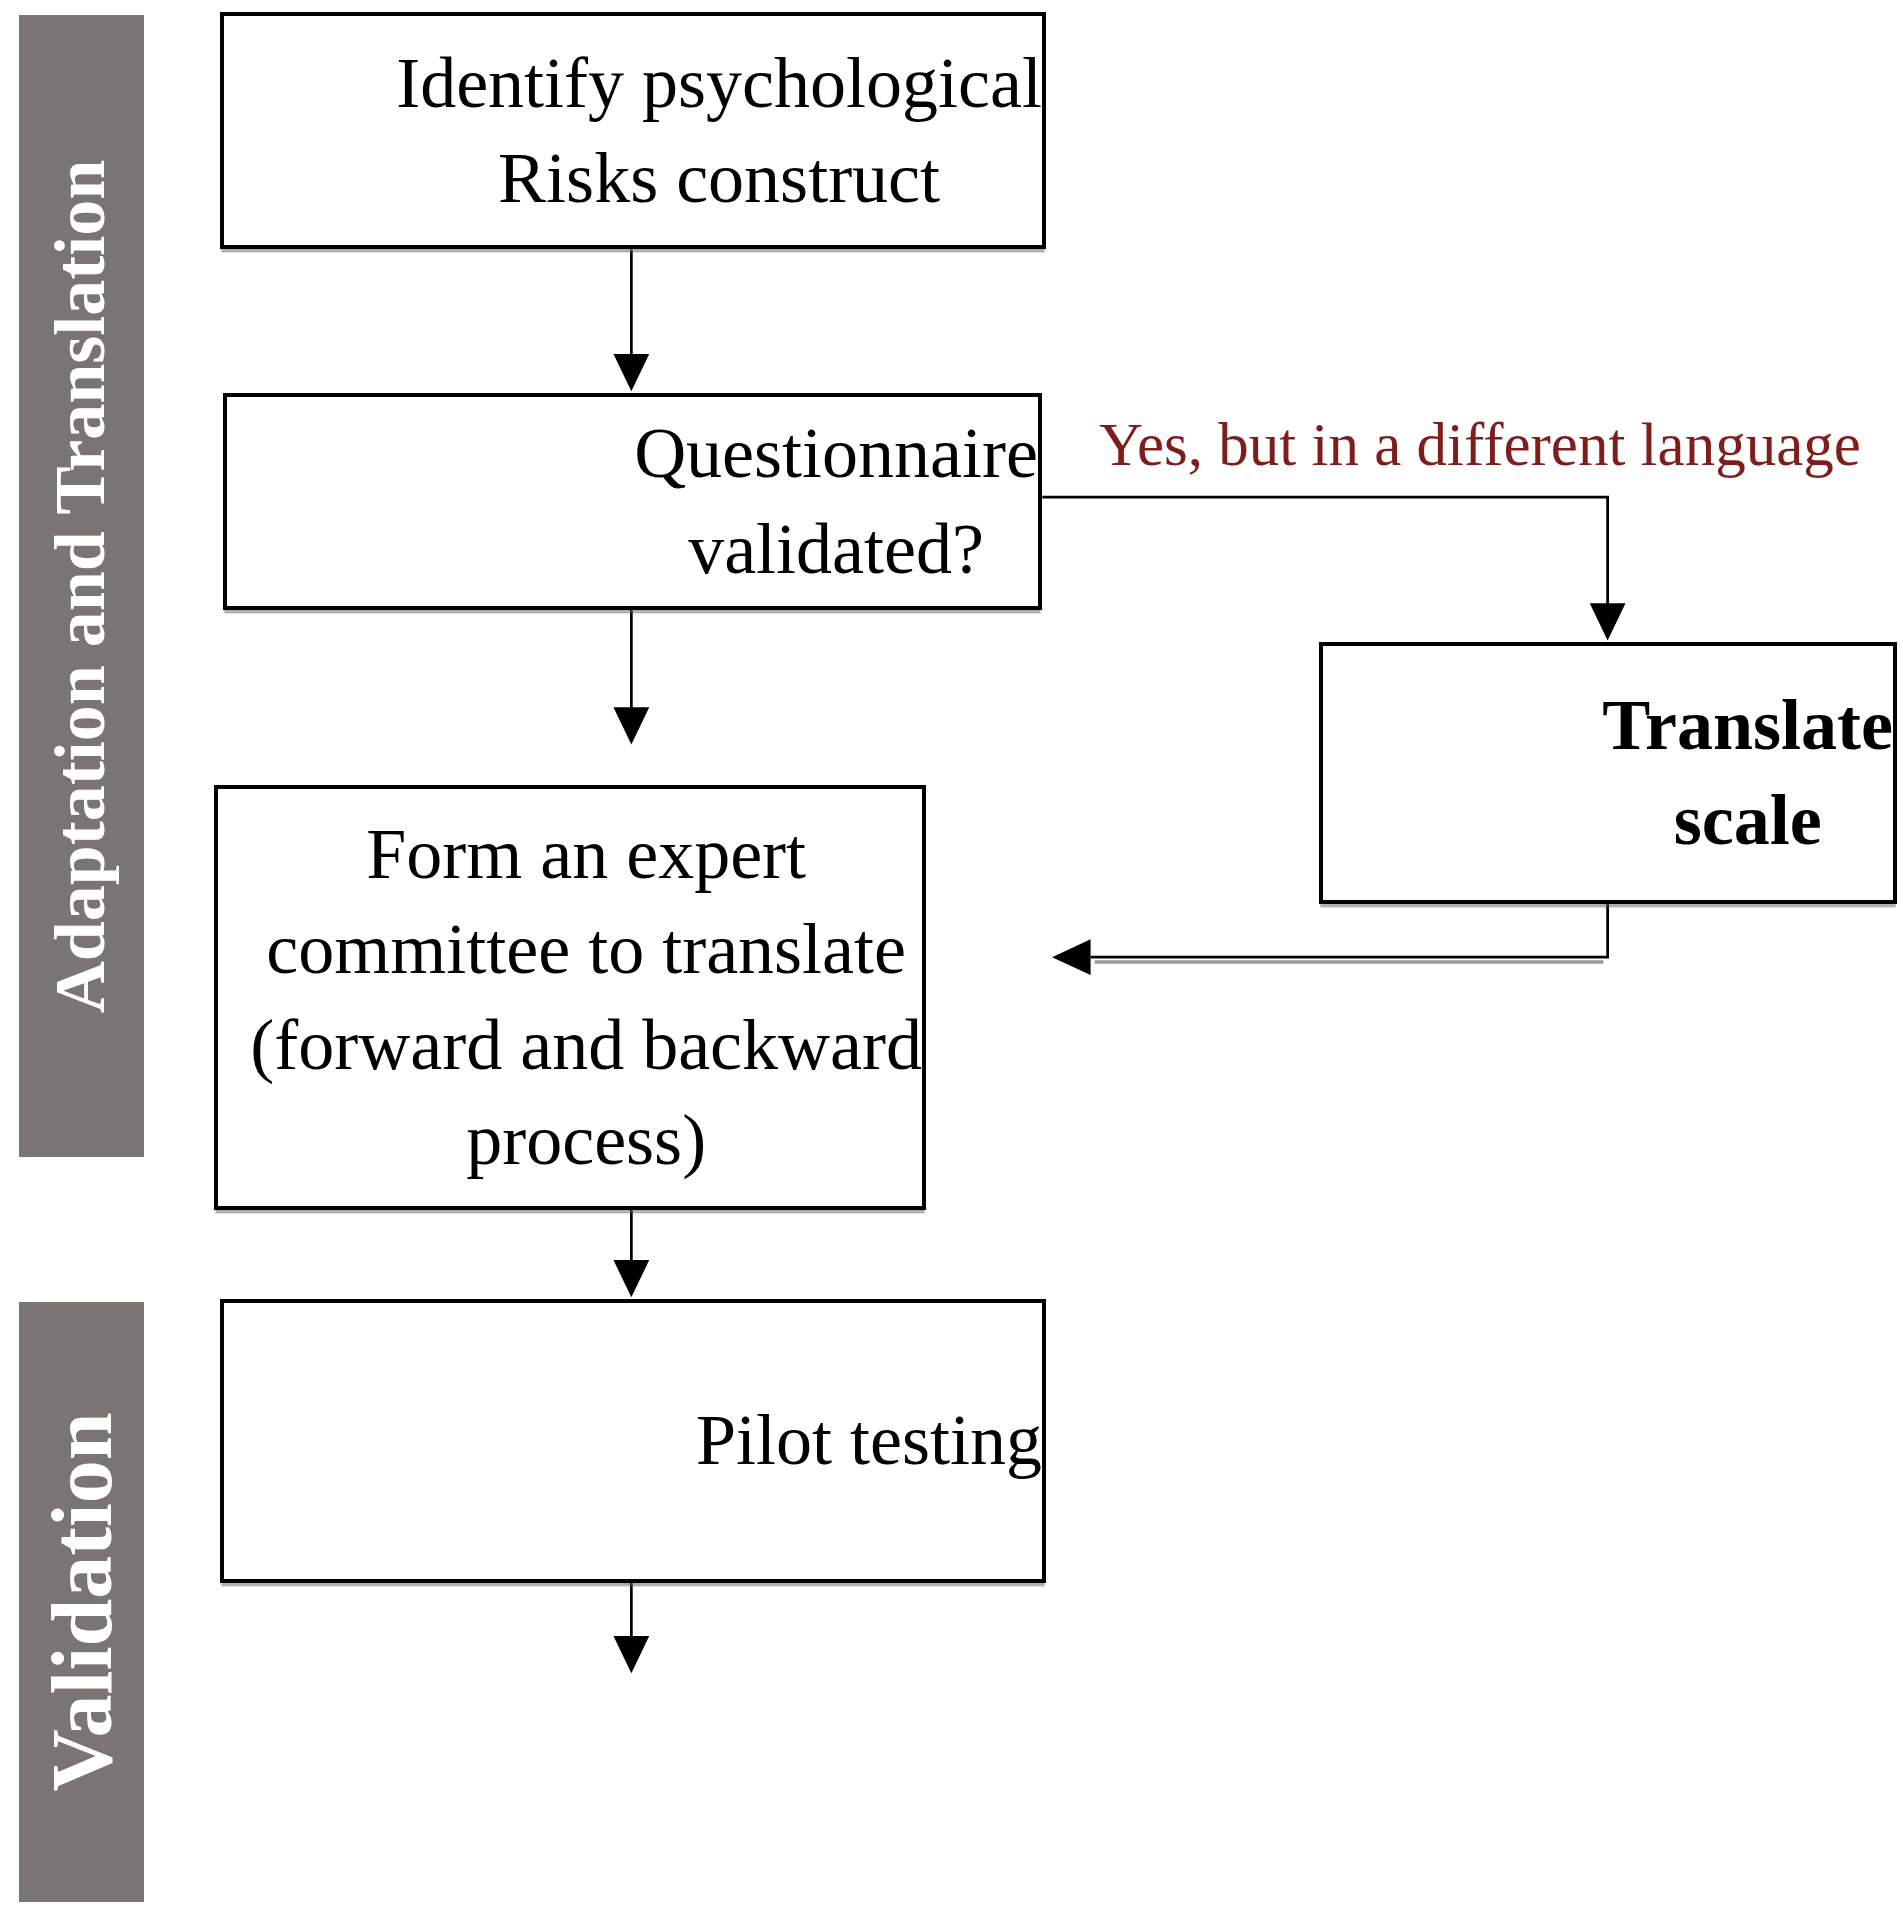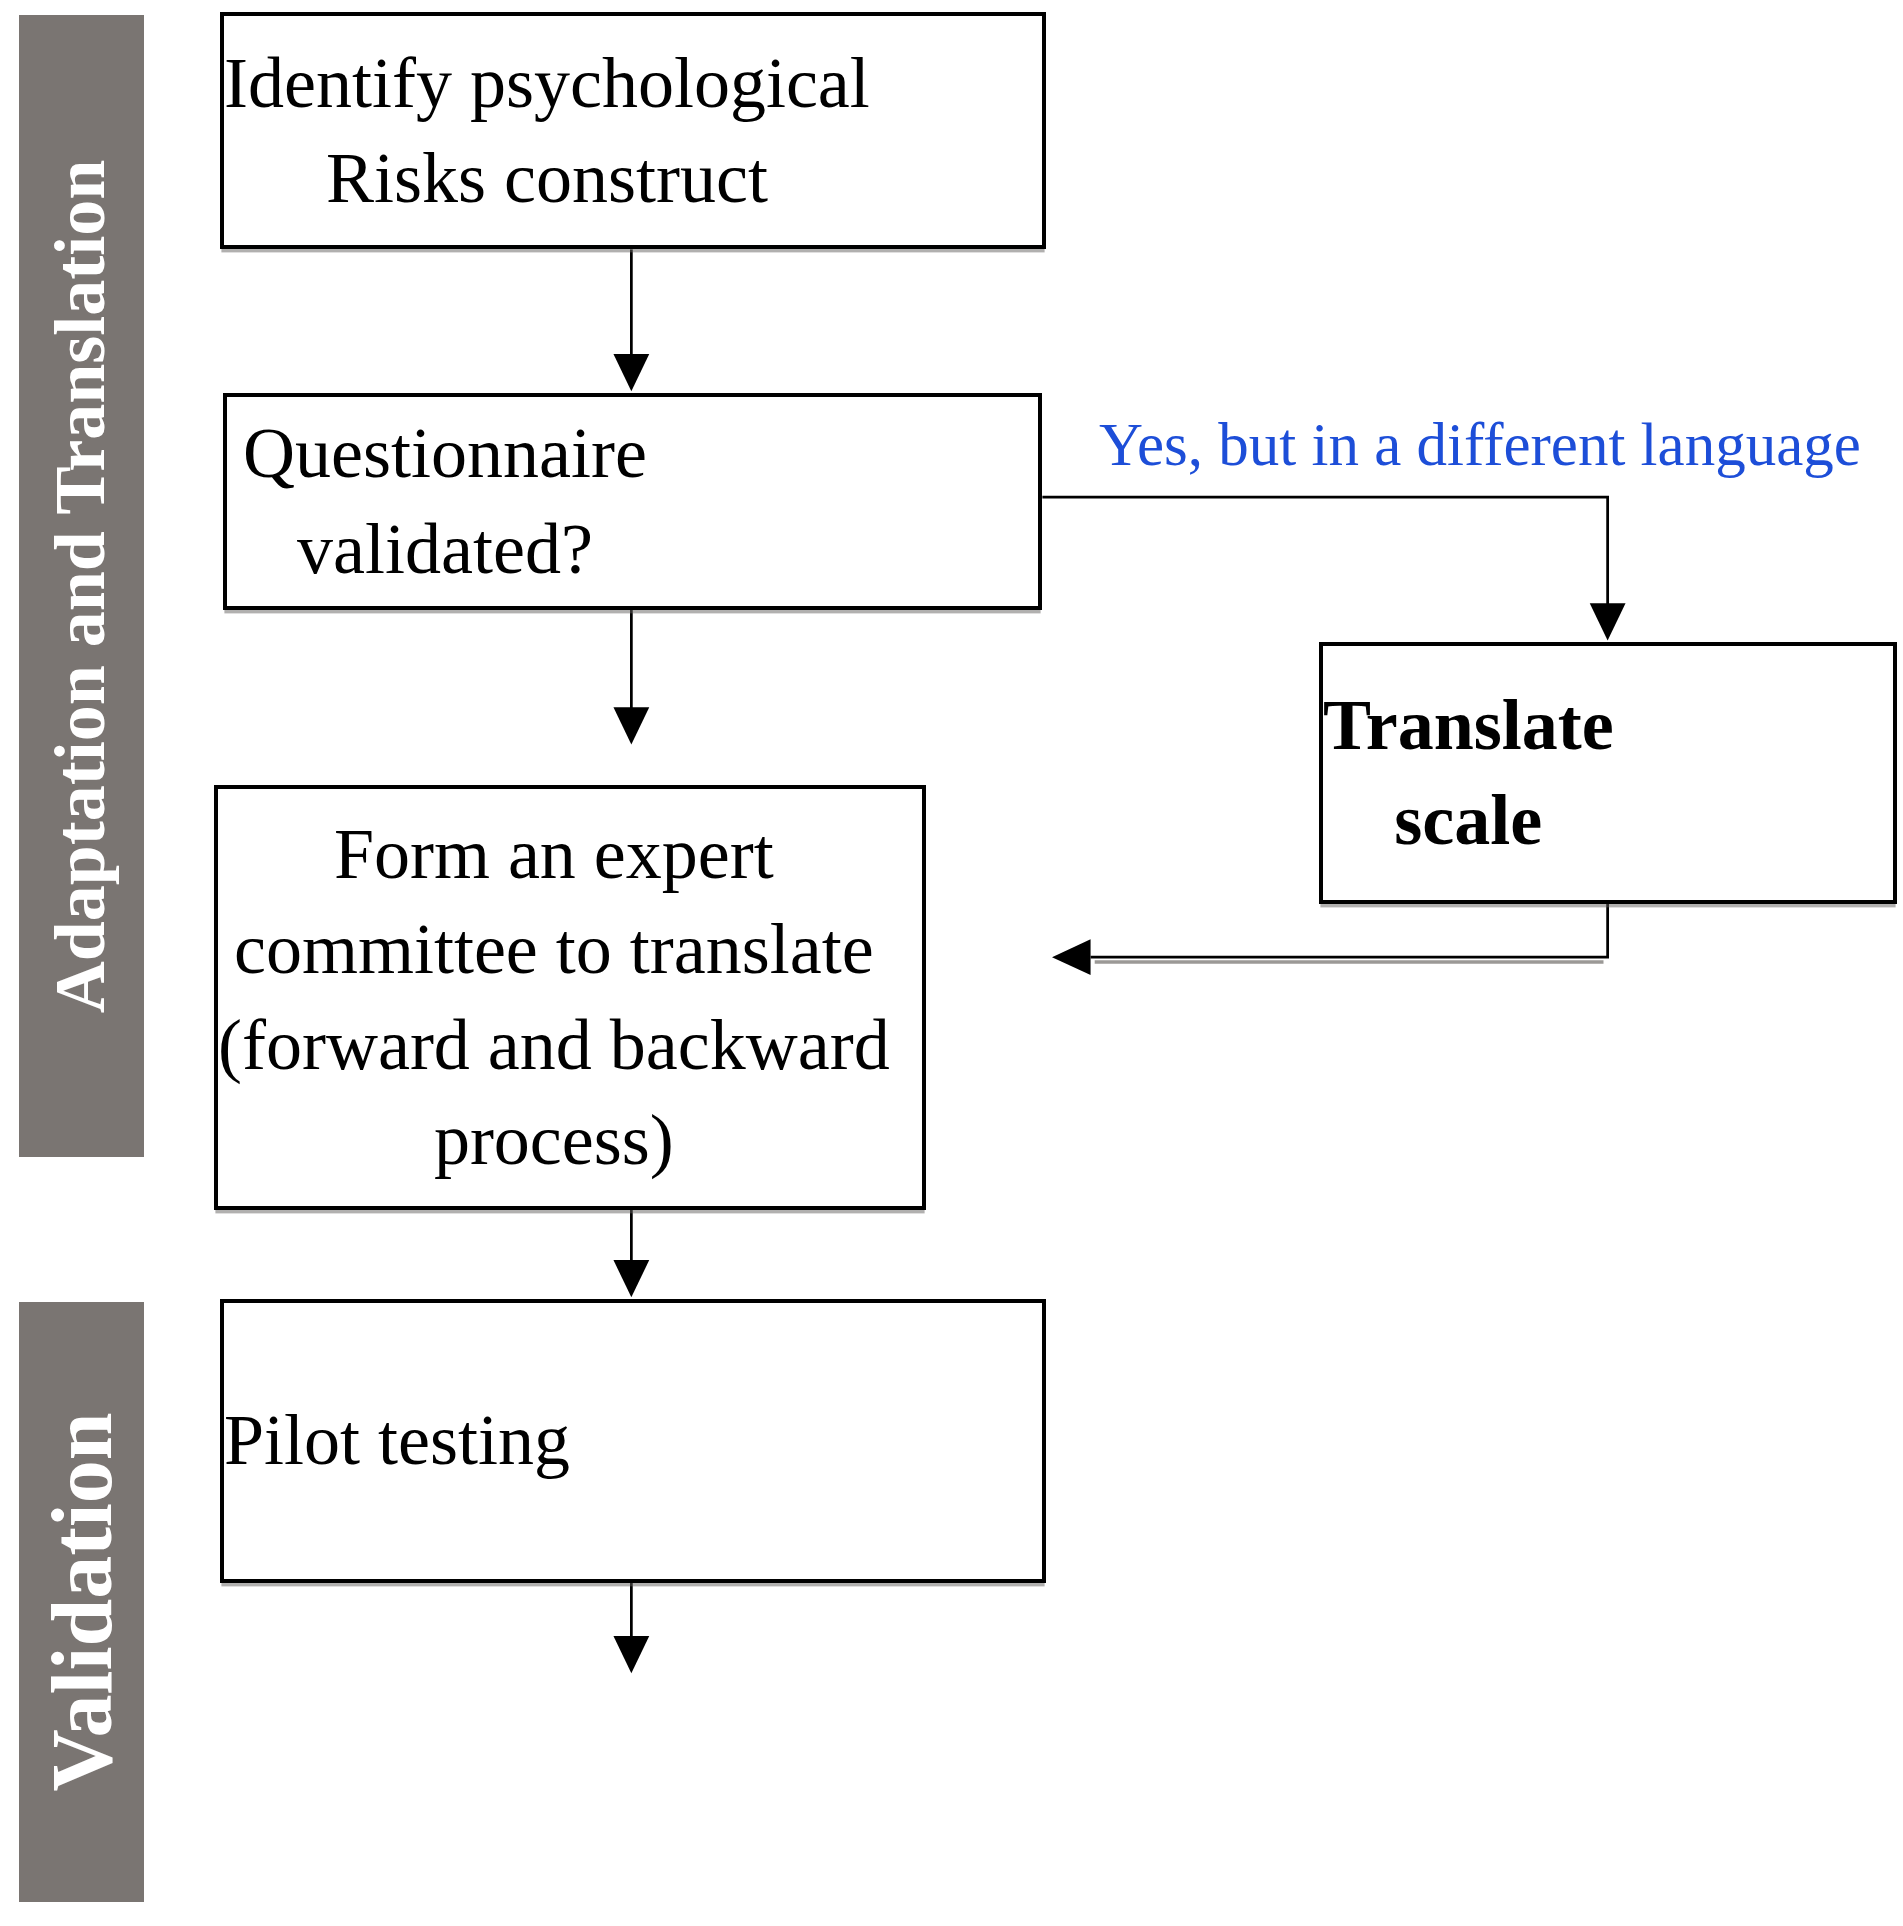--- a/index.html
+++ b/index.html
@@ -24,21 +24,21 @@
   }
   #phase-adaptation{left:18.6px;top:15px;width:125px;height:1142px;}
   #phase-adaptation .phase-label{font-size:72px;}
   #phase-validation{left:18.6px;top:1302px;width:125px;height:600px;}
   #phase-validation .phase-label{font-size:86px;}
   .flow-box{
     position:absolute;
     box-sizing:border-box;
     background:#ffffff;
     border:4.1px solid #000000;
-    display:flex;align-items:center;justify-content:flex-start;
+    display:flex;align-items:center;justify-content:flex-end;
     text-align:center;
     box-shadow:0 4.8px 0 -1.4px rgba(100,97,95,0.5);
   }
   .box-label{
     white-space:pre-line;
     font-size:72px;
     line-height:1.32;
     color:#000000;
   }
   #box-identify   {left:220px; top:12.4px;   width:826px; height:237px;}
@@ -46,21 +46,21 @@
   #box-translate  {left:1319px;top:642px;  width:578px;  height:262px;}
   #box-translate .box-label{font-weight:bold;}
   #box-committee  {left:214px; top:746px; width:712px; height:425px;margin-top:39px;}
   #box-pilot      {left:220px; top:1299px; width:826px; height:284px;}
   #box-reliability{left:220px; top:1675px; width:826px; height:241px;}
   #edge-yes-label{
     position:absolute;
     left:1099px;top:410px;
     font-size:61px;
     white-space:nowrap;
-    color:#1d4ed8;
+    color:#7f1d1d;
   }
   #connector-layer{
     position:absolute;left:0;top:0;width:1903px;height:1926px;
     pointer-events:none;
   }
 </style>
 </head>
 <body>
 
 <div id="canvas">

